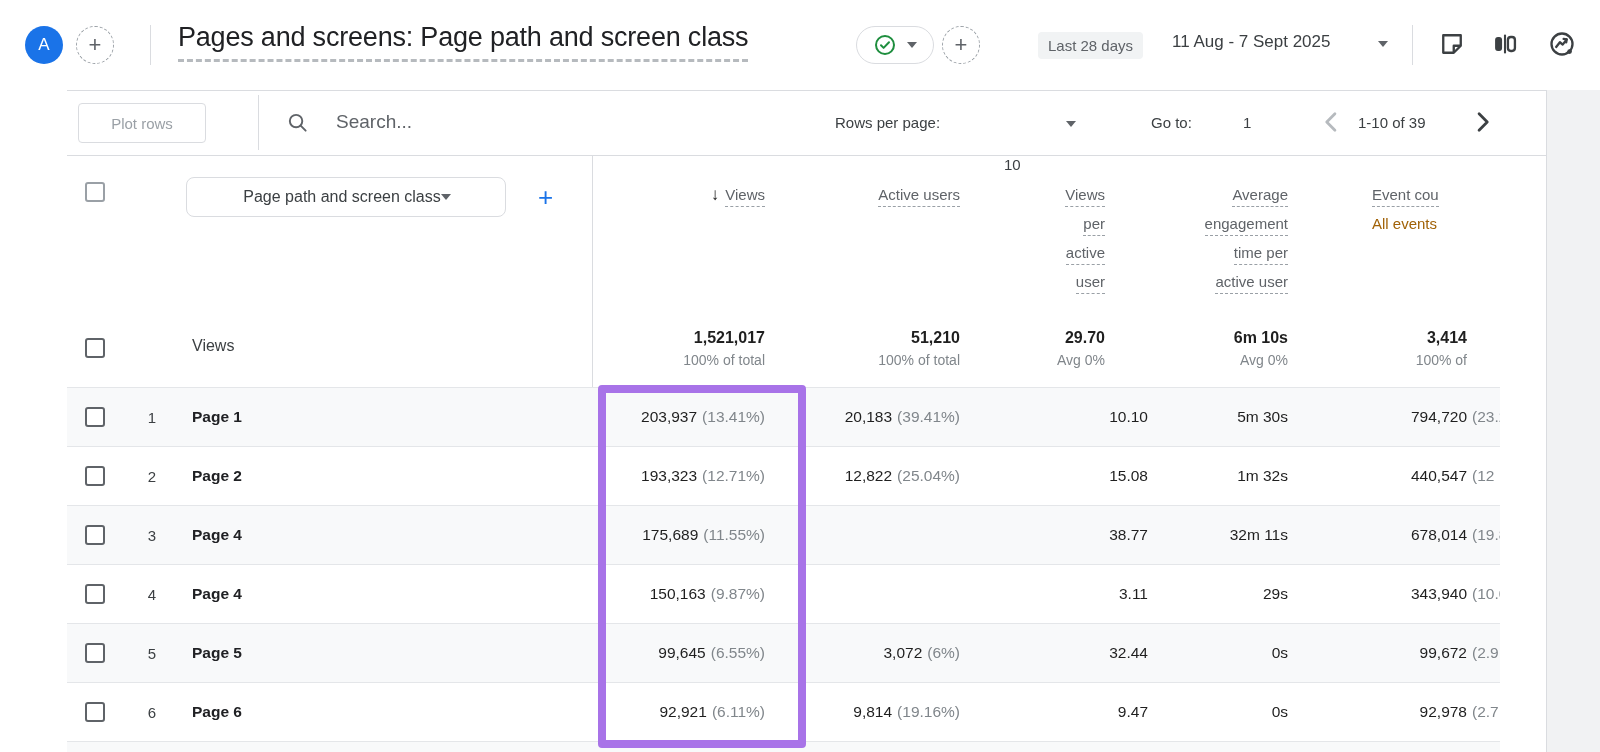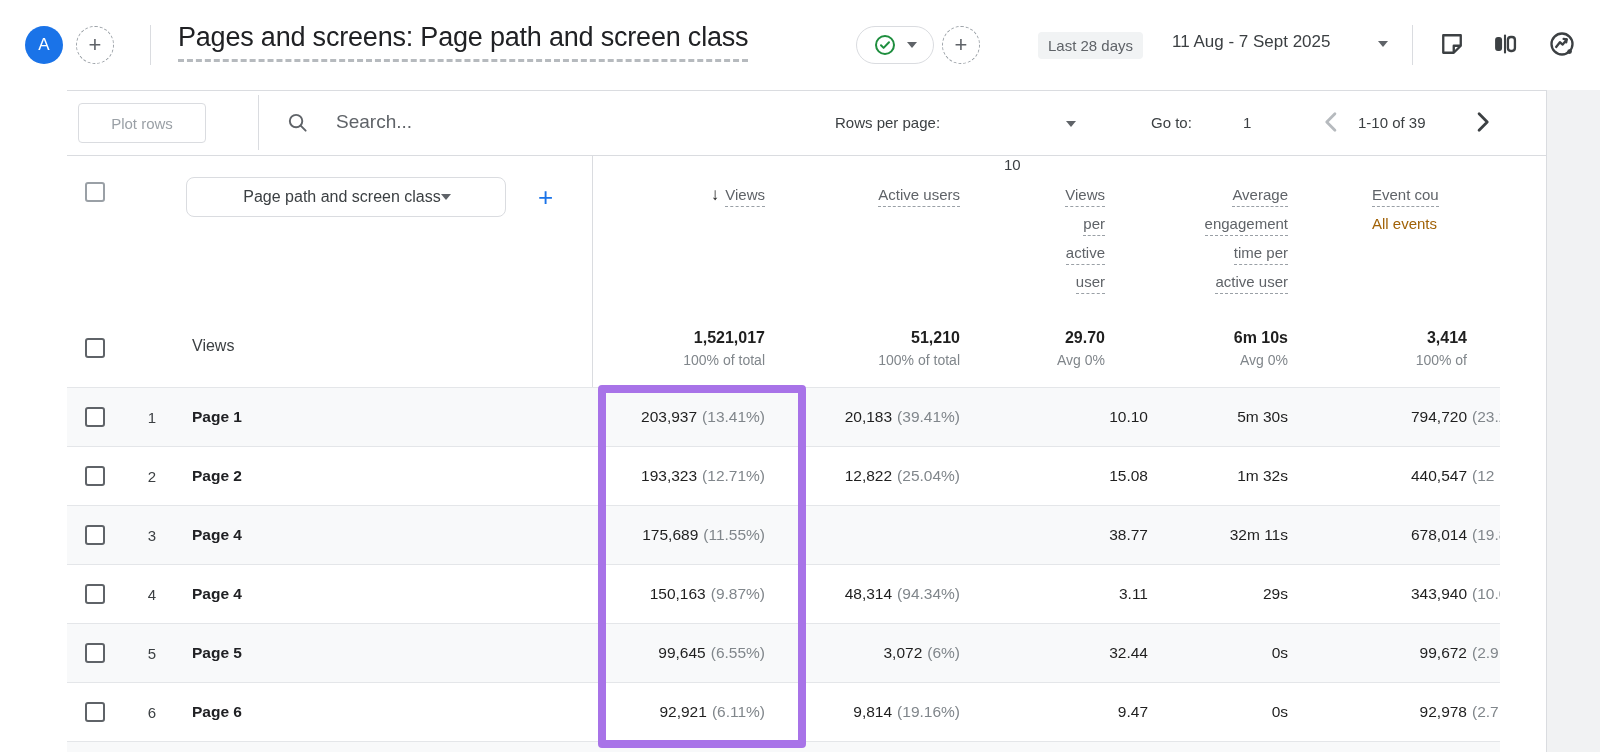--- a/index.html
+++ b/index.html
@@ -313,24 +313,20 @@
     </span>
   </div>
       <div class="data-row">
     <span class="cbx cbx-dark row-cbx"></span>
     <span class="cell row-index">4</span>
     <span class="cell row-name">Page 4</span>
     <span class="cell num-cell views-cell">
       <span class="num">150,163</span>
           <span class="pct">(9.87%)</span>
     </span>
-    <span class="cell num-cell active-cell">
-      <span class="num">48,314</span>
-          <span class="pct">(94.34%)</span>
-    </span>
     <span class="cell num-cell vpau-cell">
       <span class="num">3.11</span>
     </span>
     <span class="cell num-cell eng-cell">
       <span class="num">29s</span>
     </span>
     <span class="cell num-cell events-cell">
       <span class="num">343,940</span>
           <span class="pct pct-overflow">(10.0</span>
     </span>

